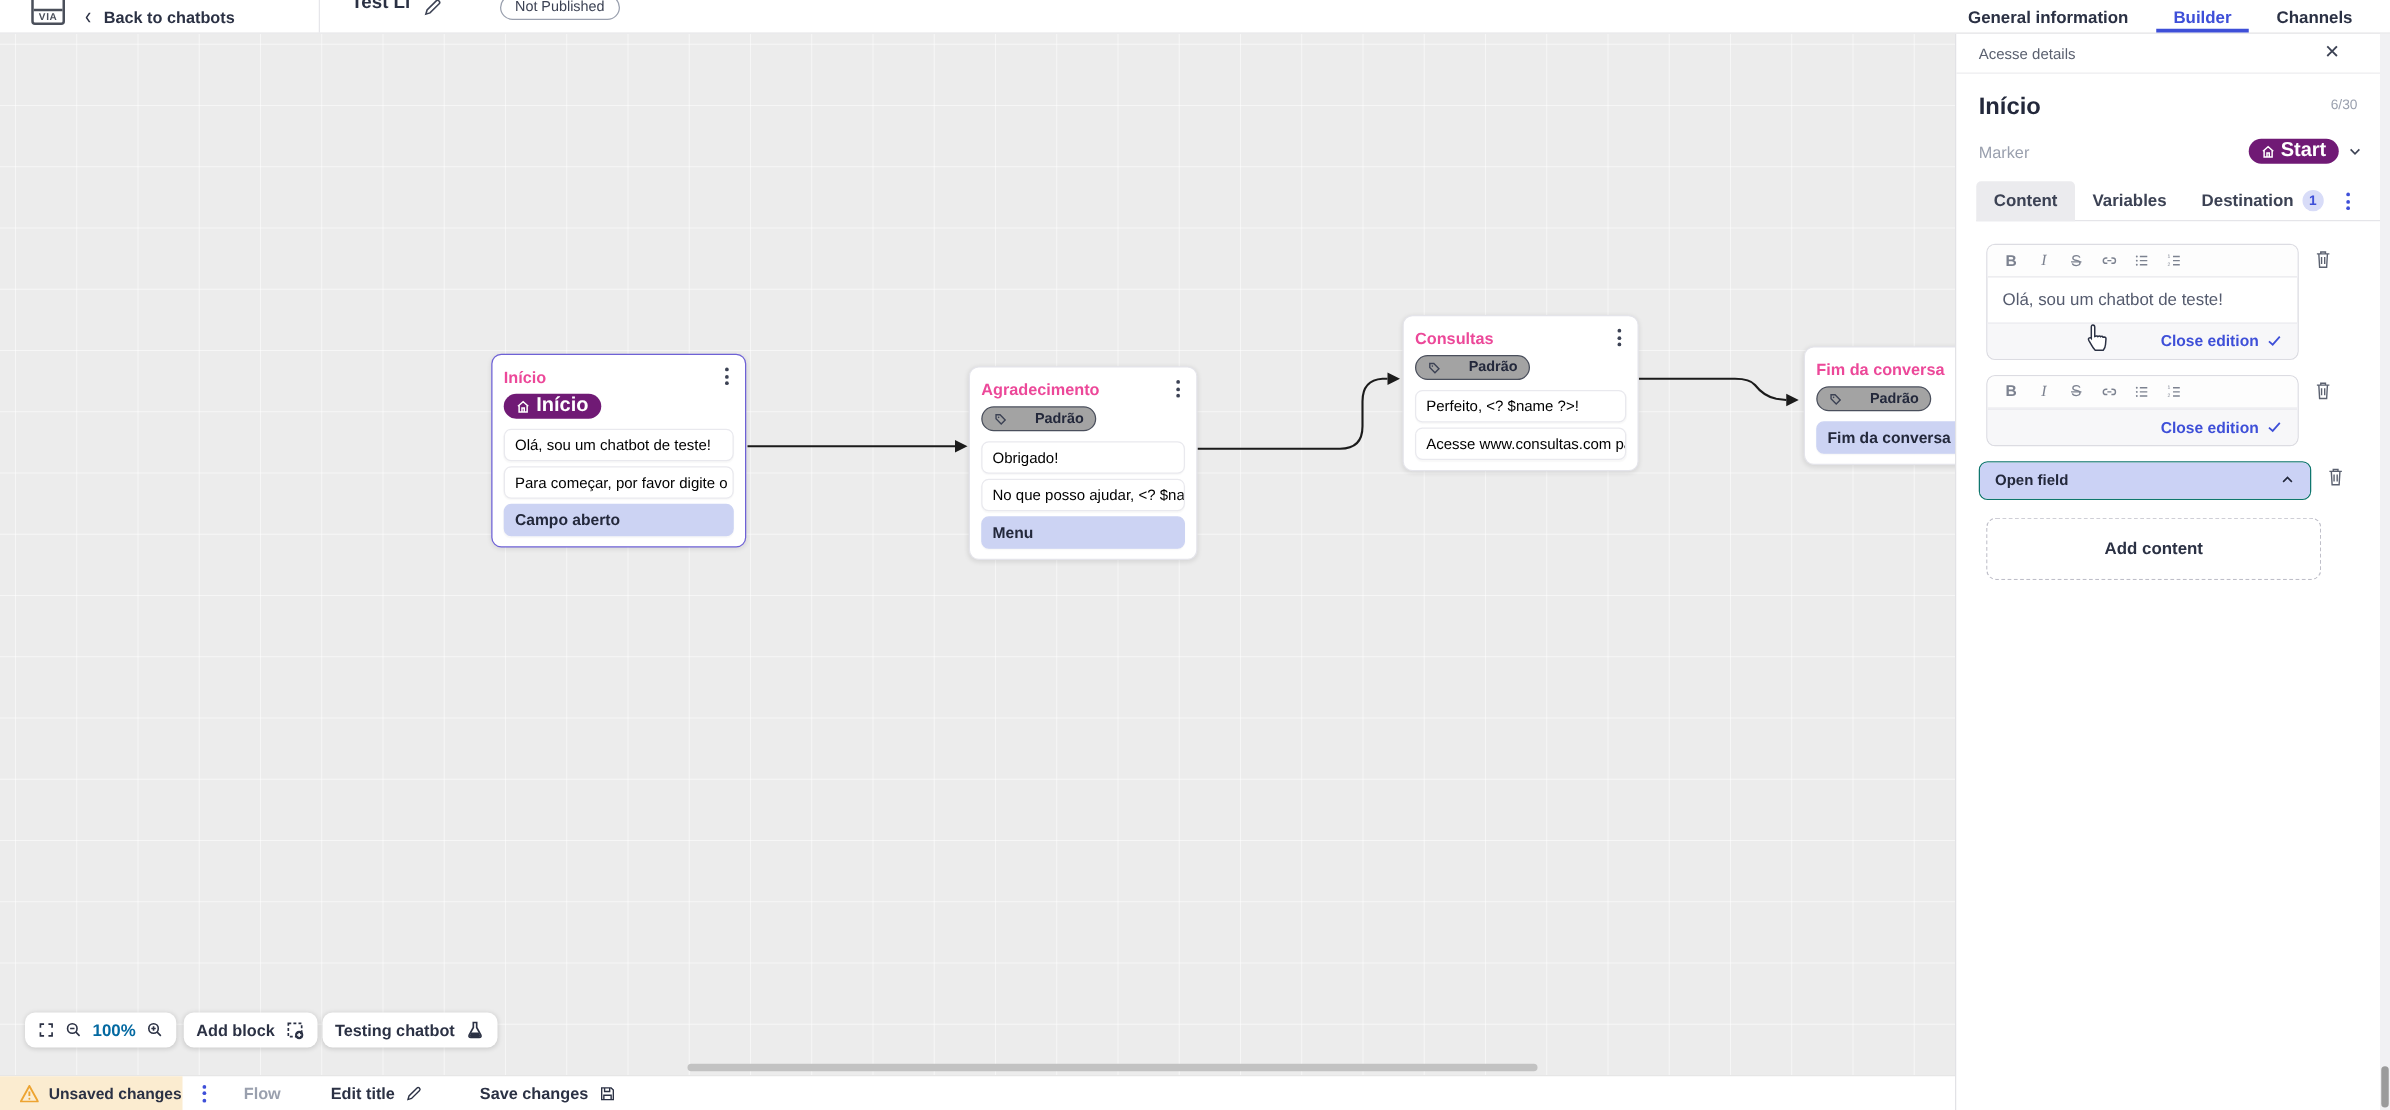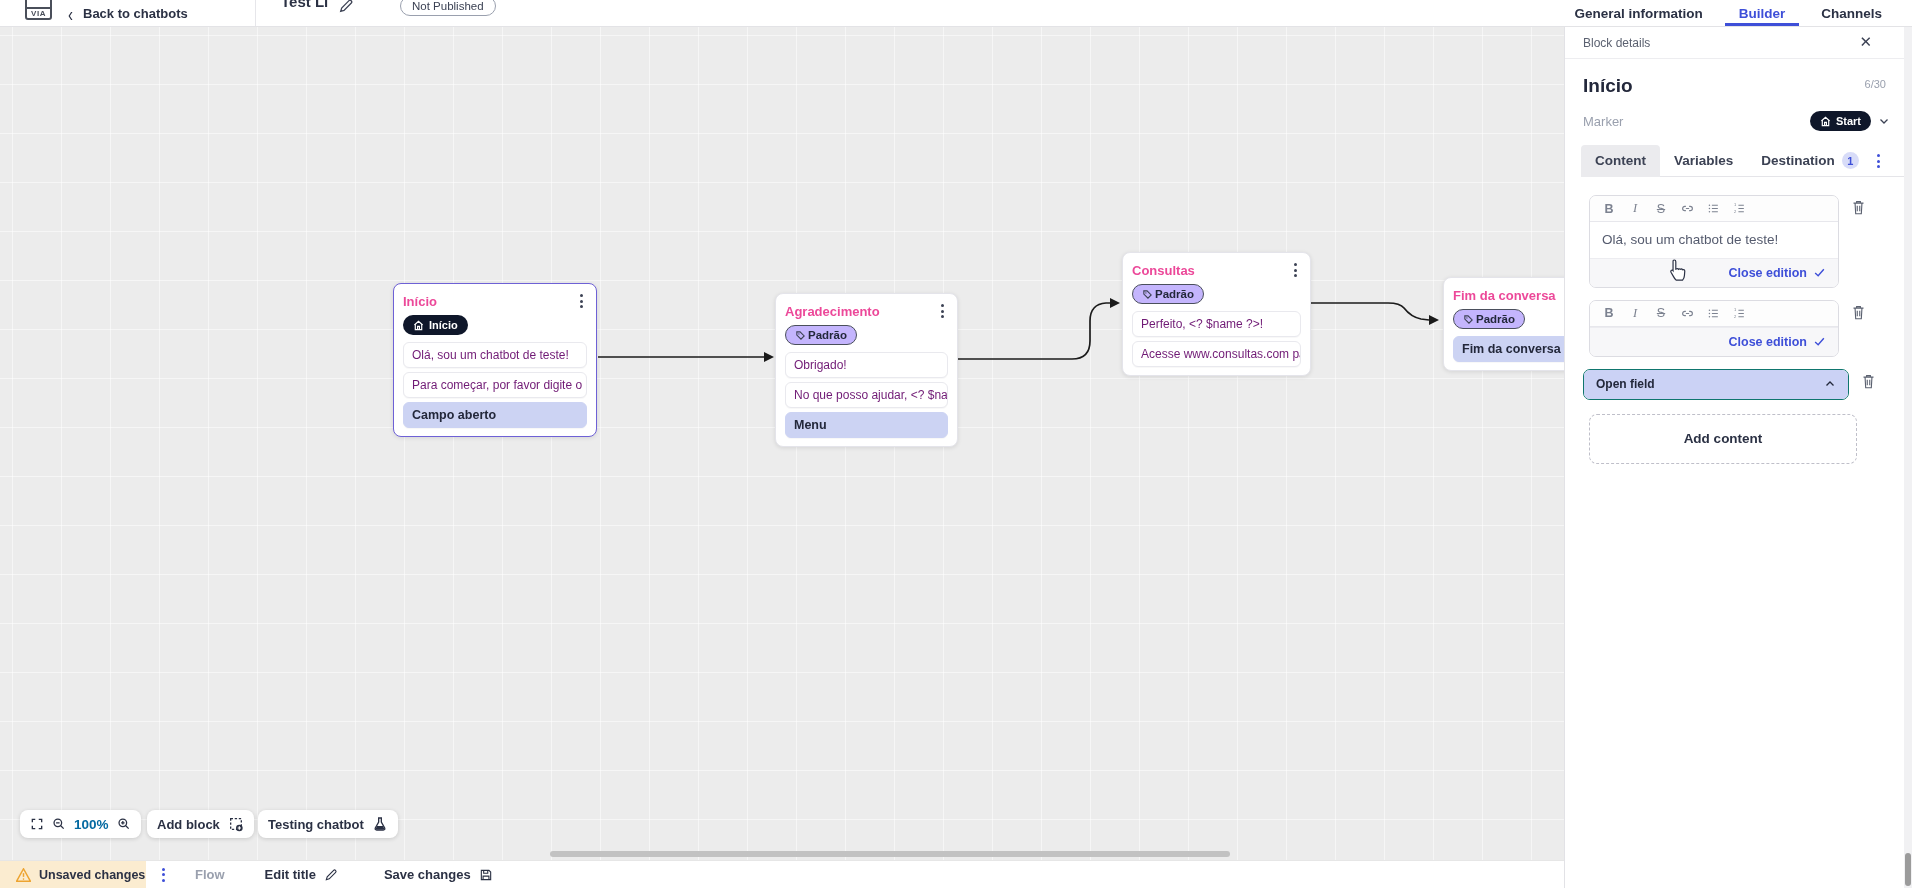--- a/index.html
+++ b/index.html
@@ -31,24 +31,24 @@
     background-size:49px 49px; background-position:12px 8px; }
   svg.wires { position:absolute; left:0; top:0; width:1564px; height:833px; pointer-events:none; }
 
   .fblock { position:absolute; background:#fff; border:1px solid #e4e4ea; border-radius:8px; box-shadow:0 1px 4px rgba(0,0,0,.10); padding:8px 9px; }
   .fblock.selected { border:1.5px solid #6e61d6; }
   .fb-head { display:flex; align-items:center; justify-content:space-between; height:18px; margin-bottom:5px; }
   .fb-title { font-size:13px; font-weight:700; color:#ec4899; }
   .kebab { display:flex; flex-direction:column; gap:2.5px; padding:2px 4px; cursor:pointer; }
   .kebab i { width:3px; height:3px; border-radius:50%; background:#3c4254; }
   .kebab.blue i { background:#3e4fd8; }
-  .pill-dark { display:inline-flex; align-items:center; gap:5px; height:20px; padding:0 10px; background:#0f172a; color:#fff; border-radius:11px; font-size:11px; font-weight:700; }
-  .pill-outline { display:inline-flex; align-items:center; gap:2px; height:20px; padding:0 9px; border:1.4px solid #4a4f5c; border-radius:11px; font-size:11.5px; font-weight:700; color:#23283b; background:#c4b5fd; }
+  .pill-dark { display:inline-flex; align-items:center; gap:5px; height:20px; padding:0 10px; background:#701a75; color:#fff; border-radius:11px; font-size:16px; font-weight:700; }
+  .pill-outline { display:inline-flex; align-items:center; gap:22px; height:20px; padding:0 9px; border:1.4px solid #4a4f5c; border-radius:11px; font-size:11.5px; font-weight:700; color:#23283b; background:#a3a3a3; }
   .fb-rows { margin-top:7px; display:flex; flex-direction:column; gap:4px; }
-  .fb-row { height:26px; background:#fff; border:1px solid #e9e9ee; border-radius:6px; font-size:12px; color:#701a75; display:flex; align-items:center; padding:0 8px; white-space:nowrap; overflow:hidden; box-shadow:0 1px 1px rgba(0,0,0,.03); cursor:pointer; }
+  .fb-row { height:26px; background:#fff; border:1px solid #e9e9ee; border-radius:6px; font-size:12px; color:#000000; display:flex; align-items:center; padding:0 8px; white-space:nowrap; overflow:hidden; box-shadow:0 1px 1px rgba(0,0,0,.03); cursor:pointer; }
   .fb-row.action { background:#ccd3f3; border-color:#ccd3f3; color:#23283b; font-weight:700; font-size:12.5px; }
 
   
   .float-card { position:absolute; background:#fff; border-radius:8px; box-shadow:0 1px 4px rgba(0,0,0,.15); height:28px; display:flex; align-items:center; gap:8px; padding:0 10px; font-size:13px; font-weight:700; color:#2b3144; }
   .zoom-label { font-size:13.5px; font-weight:700; color:#0369a1; }
   .icon14 { width:14px; height:14px; display:inline-block; }
   .icon16 { width:16px; height:16px; display:inline-block; }
 
   .hscroll { position:absolute; left:550px; top:824px; width:680px; height:6px; border-radius:3px; background:#c2c2c2; cursor:pointer; }
 
@@ -253,21 +253,21 @@
     <div class="status-pill">Not Published</div>
     <div class="top-tabs">
       <div class="top-tab">General information</div>
       <div class="top-tab active">Builder</div>
       <div class="top-tab">Channels</div>
     </div>
   </div>
 
   <div class="panel">
     <div class="panel-head">
-      <span class="t">Block details</span>
+      <span class="t">Acesse details</span>
       <span class="close-x">✕</span>
     </div>
 
     <div class="p-title-row">
       <span class="p-title">Início</span>
       <span class="p-counter">6/30</span>
     </div>
 
     <div class="p-marker-row">
       <span class="p-marker-lbl">Marker</span>

